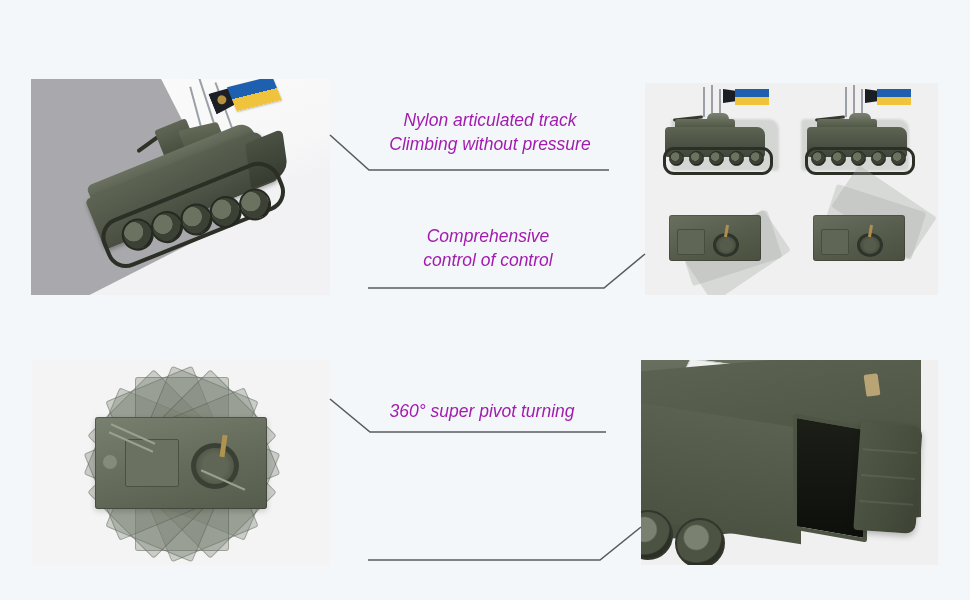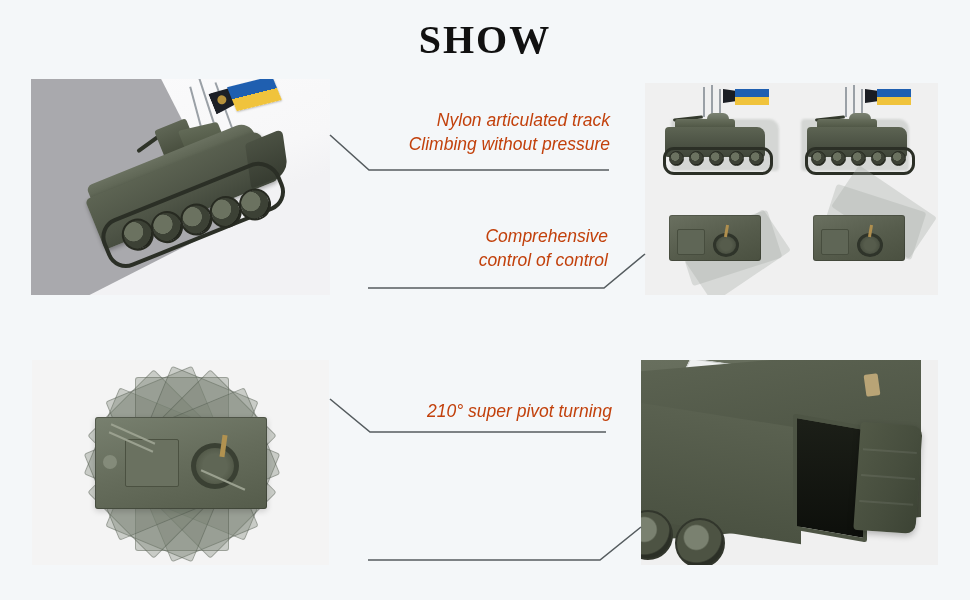--- a/index.html
+++ b/index.html
@@ -318,38 +318,37 @@
     position:absolute; left:224px; top:14px; width:14px;height:22px;
     background:#b9a476; transform: rotate(-8deg); border-radius:2px;
   }
 
   
   .callout {
     position: absolute;
     font-style: italic;
     font-size: 17.5px;
     line-height: 24px;
-    color: #c2410c;
-    text-align: right;
+    color: #a21caf;
+    text-align: center;
     white-space: pre-line;
   }
   #callout-1 { left: 370px; top: 108px; width: 240px; }
   #callout-2 { left: 368px; top: 224px; width: 240px; }
   #callout-3 { left: 352px; top: 399px; width: 260px; }
   #callout-4 { left: 368px; top: 497px; width: 240px; }
 
   .connector { position: absolute; overflow: visible; }
   .connector path { fill: none; stroke: #555c5f; stroke-width: 1.6; }
 </style>
 </head>
 <body>
 
 <div class="page">
 
-  <div class="page-title">SHOW</div>
 
   <div class="photo" id="photo-climb">
     <div class="slope-soft"></div>
     <div class="slope"></div>
 
     <div class="apc1">
       <div class="antenna" style="left:138px; top:-22px; height:58px; transform:rotate(7deg);"></div>
       <div class="antenna" style="left:152px; top:-26px; height:66px; transform:rotate(4deg);"></div>
       <div class="antenna" style="left:168px; top:-16px; height:58px; transform:rotate(2deg);"></div>
       <div class="flag-dark" style="left:160px; top:-8px;"></div>
@@ -475,21 +474,21 @@
     <div class="wheels4">
       <div class="w4" style="left:0px; top:0px;"></div>
       <div class="w4" style="left:52px; top:8px;"></div>
     </div>
   </div>
 
   <div class="callout" id="callout-1">Nylon articulated track
 Climbing without pressure</div>
   <div class="callout" id="callout-2">Comprehensive
 control of control</div>
-  <div class="callout" id="callout-3">210° super pivot turning</div>
+  <div class="callout" id="callout-3">360° super pivot turning</div>
 
   <svg class="connector" style="left:0; top:0; width:970px; height:600px;">
     <path d="M330,135 L369,170 L609,170"></path>
   </svg>
   <svg class="connector" style="left:0; top:0; width:970px; height:600px;">
     <path d="M368,288 L604,288 L645,254"></path>
   </svg>
   <svg class="connector" style="left:0; top:0; width:970px; height:600px;">
     <path d="M330,399 L370,432 L606,432"></path>
   </svg>

